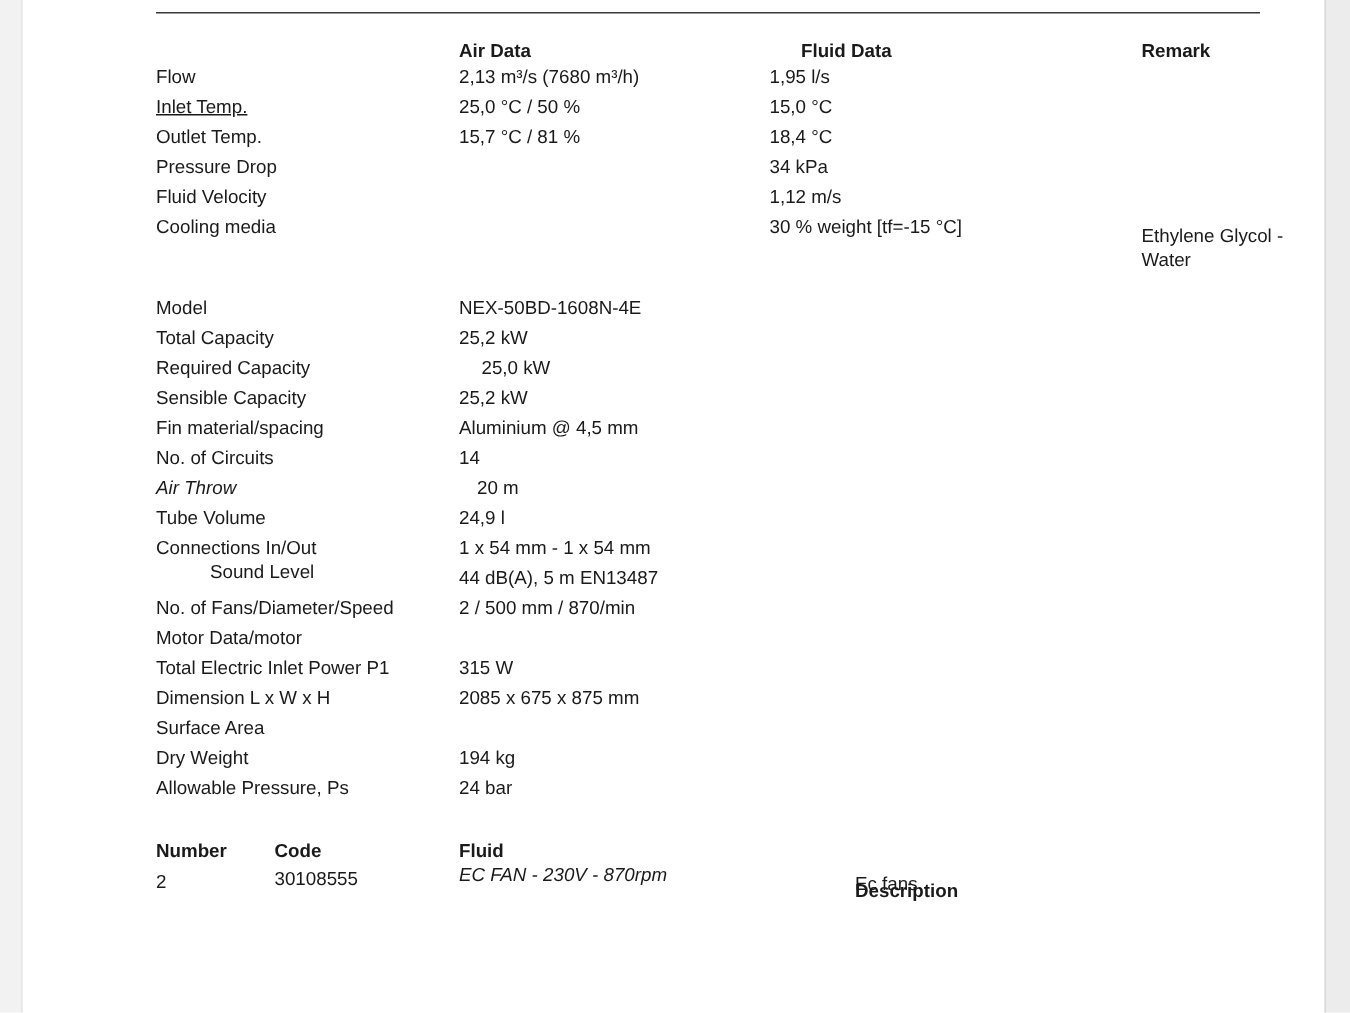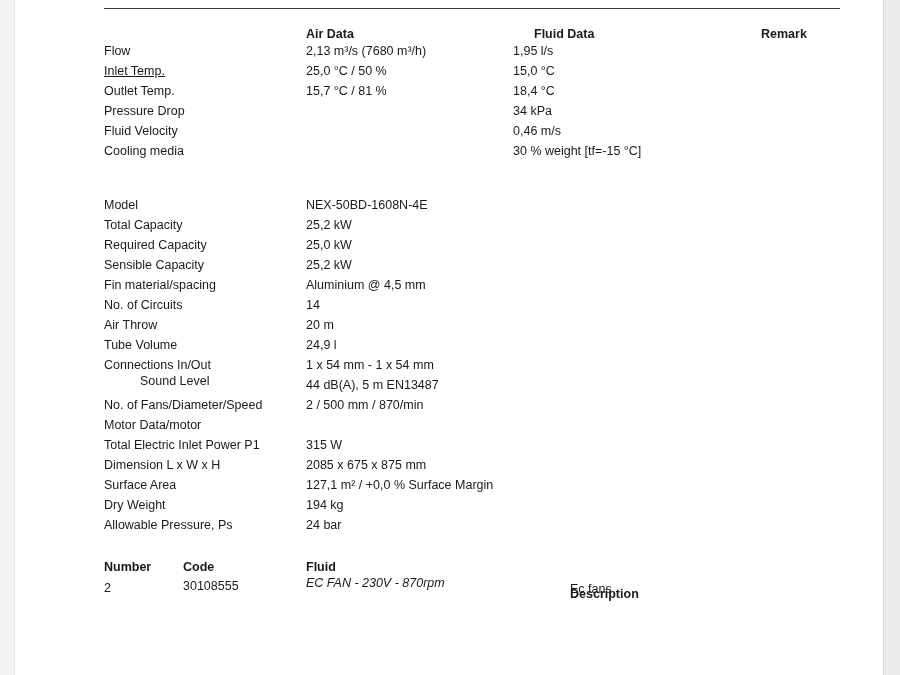--- a/index.html
+++ b/index.html
@@ -109,45 +109,46 @@
     <div class="cell c-fluid" style="top:64px;">15,0 °C</div>
 
     <div class="cell c-label" style="top:84px;">Outlet Temp.</div>
     <div class="cell c-air" style="top:84px;">15,7 °C / 81 %</div>
     <div class="cell c-fluid" style="top:84px;">18,4 °C</div>
 
     <div class="cell c-label" style="top:104px;">Pressure Drop</div>
     <div class="cell c-fluid" style="top:104px;text-align:center;">34 kPa</div>
 
     <div class="cell c-label" style="top:124px;">Fluid Velocity</div>
-    <div class="cell c-fluid" style="top:124px;">0,46 m/s</div>
+    <div class="cell c-fluid" style="top:124px;">1,12 m/s</div>
 
     <div class="cell c-label" style="top:144px;">Cooling media</div>
     <div class="cell c-fluid" style="top:144px;">30 % weight [tf=-15 °C]</div>
+    <div class="wrapcell c-remark" style="top:149px;">Ethylene Glycol - Water</div>
 
     <div class="cell c-label" style="top:198px;">Model</div>
     <div class="cell c-air" style="top:198px;">NEX-50BD-1608N-4E</div>
 
     <div class="cell c-label" style="top:218px;">Total Capacity</div>
     <div class="cell c-air" style="top:218px;">25,2 kW</div>
 
     <div class="cell c-label" style="top:238px;">Required Capacity</div>
-    <div class="cell c-air" style="top:238px;">25,0 kW</div>
+    <div class="cell c-air" style="top:238px;margin-left:15px;">25,0 kW</div>
 
     <div class="cell c-label" style="top:258px;">Sensible Capacity</div>
     <div class="cell c-air" style="top:258px;">25,2 kW</div>
 
     <div class="cell c-label" style="top:278px;">Fin material/spacing</div>
     <div class="cell c-air" style="top:278px;">Aluminium @ 4,5 mm</div>
 
     <div class="cell c-label" style="top:298px;">No. of Circuits</div>
     <div class="cell c-air" style="top:298px;">14</div>
 
-    <div class="cell c-label" style="top:318px;">Air Throw</div>
-    <div class="cell c-air" style="top:318px;">20 m</div>
+    <div class="cell c-label" style="top:318px;font-style:italic;">Air Throw</div>
+    <div class="cell c-air" style="top:318px;margin-left:12px;">20 m</div>
 
     <div class="cell c-label" style="top:338px;">Tube Volume</div>
     <div class="cell c-air" style="top:338px;">24,9 l</div>
 
     <div class="cell c-label" style="top:358px;">Connections In/Out</div>
     <div class="cell c-air" style="top:358px;">1 x 54 mm - 1 x 54 mm</div>
 
     <div class="cell c-label" style="top:374px;margin-left:36px;">Sound Level</div>
     <div class="cell c-air" style="top:378px;">44 dB(A),  5 m EN13487</div>
 
@@ -156,21 +157,20 @@
 
     <div class="cell c-label" style="top:418px;">Motor Data/motor</div>
 
     <div class="cell c-label" style="top:438px;">Total Electric Inlet Power P1</div>
     <div class="cell c-air" style="top:438px;">315 W</div>
 
     <div class="cell c-label" style="top:458px;">Dimension L x W x H</div>
     <div class="cell c-air" style="top:458px;">2085 x 675 x 875 mm</div>
 
     <div class="cell c-label" style="top:478px;">Surface Area</div>
-    <div class="cell c-air" style="top:478px;">127,1 m² / +0,0 % Surface Margin</div>
 
     <div class="cell c-label" style="top:498px;">Dry Weight</div>
     <div class="cell c-air" style="top:498px;">194 kg</div>
 
     <div class="cell c-label" style="top:518px;">Allowable Pressure, Ps</div>
     <div class="cell c-air" style="top:518px;">24 bar</div>
 
     <div class="cell p-number hdr" style="top:560px;">Number</div>
     <div class="cell p-code hdr" style="top:560px;">Code</div>
     <div class="cell p-type hdr" style="top:560px;">Fluid</div>

